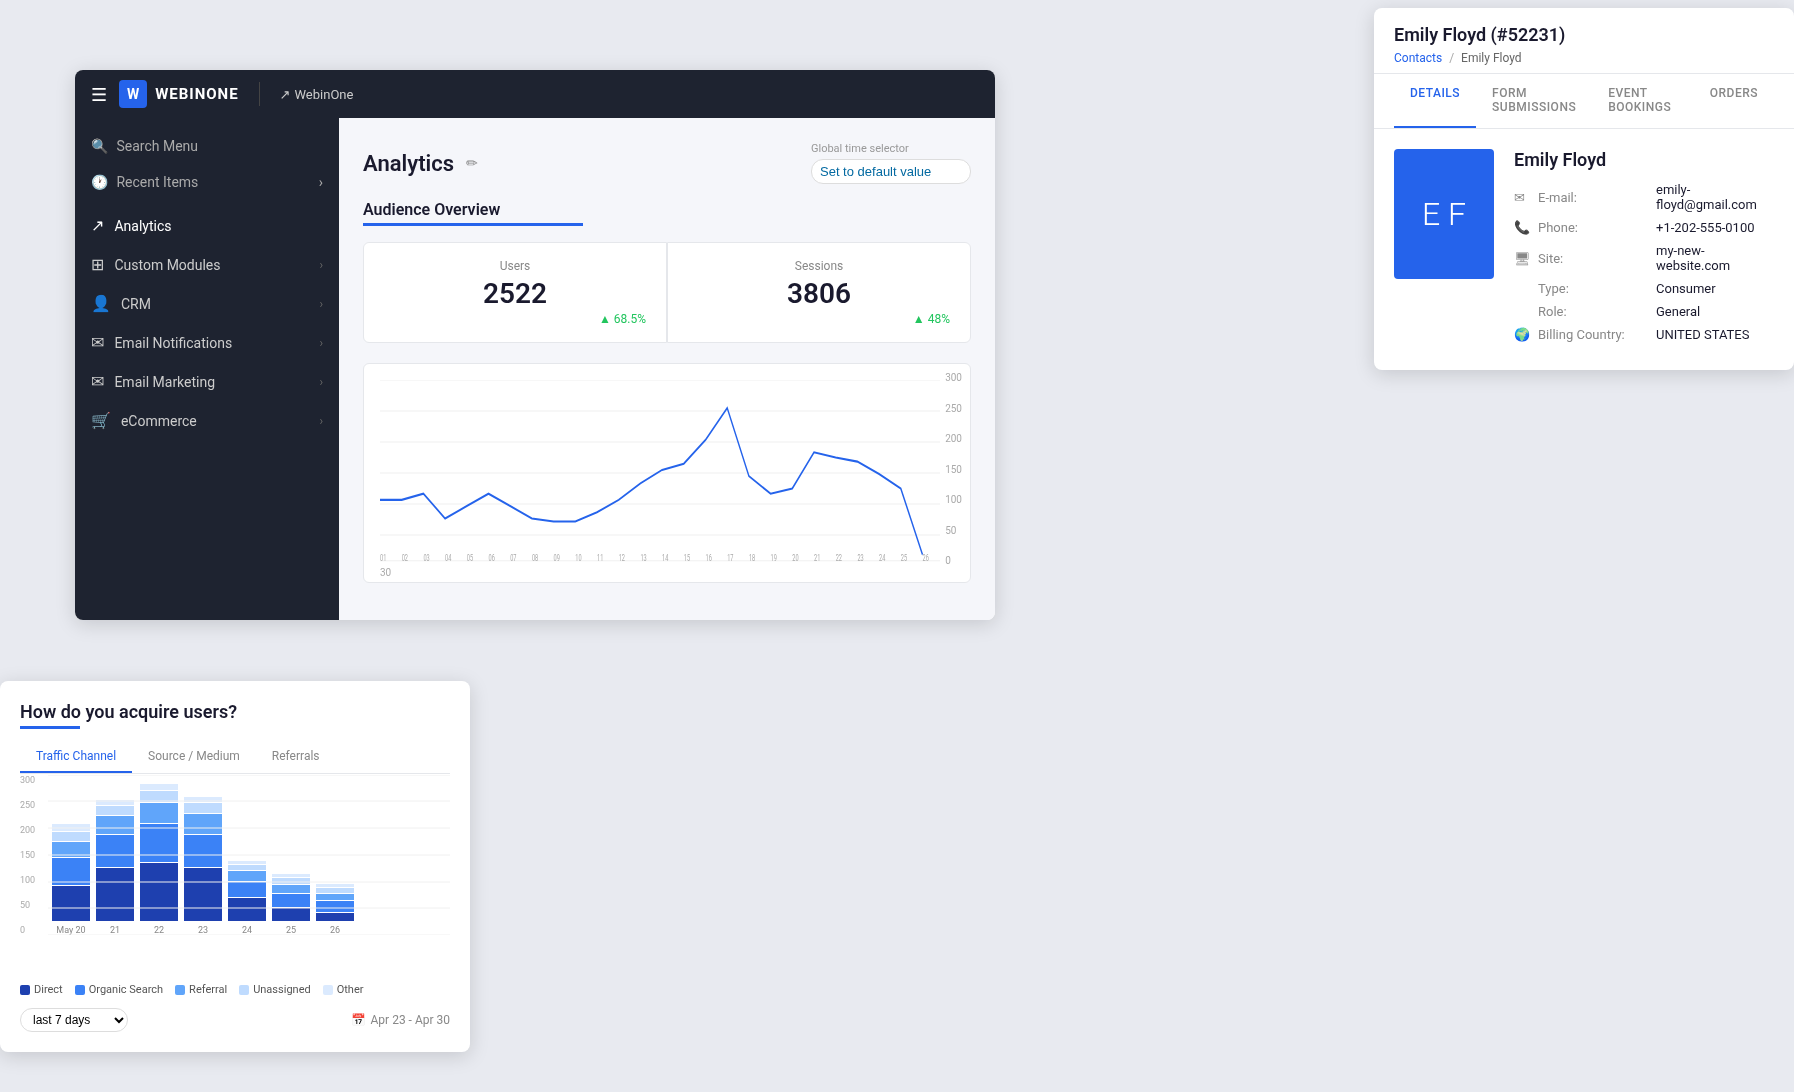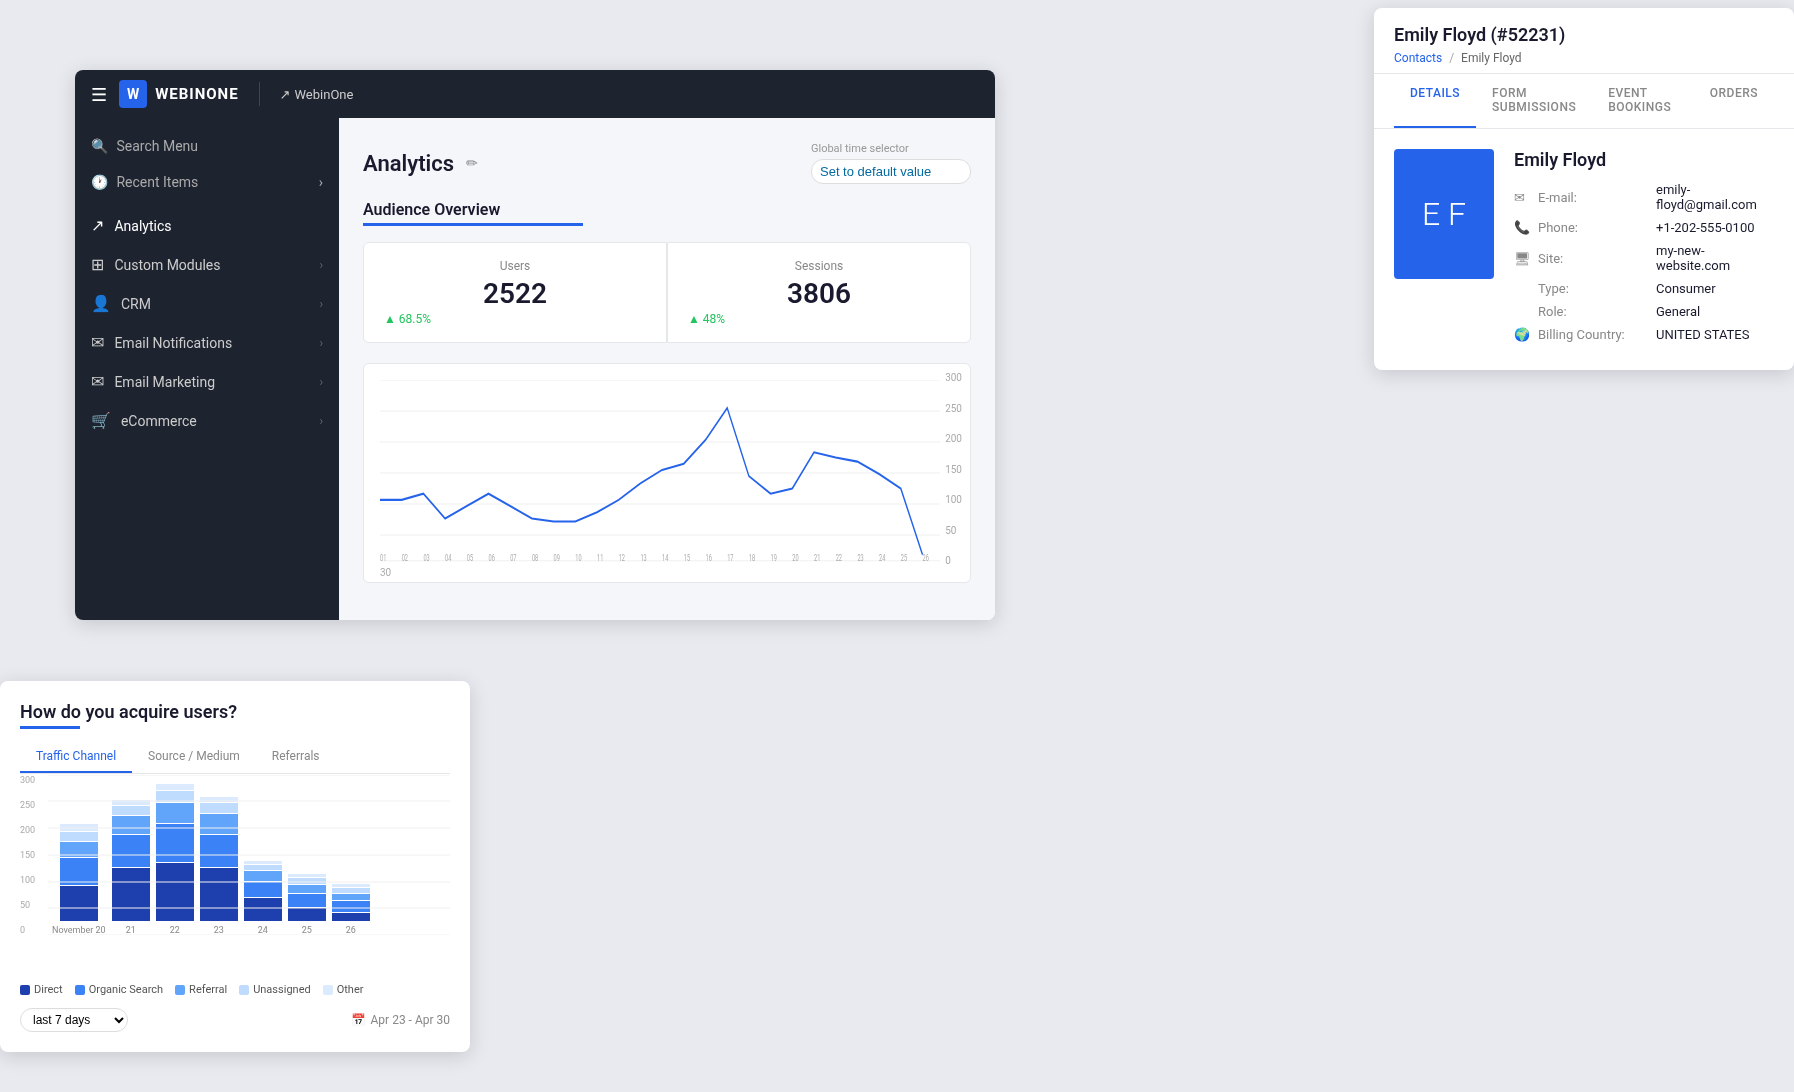--- a/index.html
+++ b/index.html
@@ -246,21 +246,21 @@
 
     .metric-value {
       font-size: 28px;
       font-weight: 600;
       color: #1a1a2e;
       text-align: center;
     }
 
     .metric-change {
       font-size: 12px;
-      text-align: left;
+      text-align: right;
       margin-top: 2px;
     }
 
     .metric-change.positive { color: #22c55e; }
     .metric-change.negative { color: #ef4444; }
 
     .chart-area {
       background: white;
       border: 1px solid #e5e7eb;
       border-radius: 6px;
@@ -779,21 +779,21 @@
     <div style="display:flex;align-items:flex-end;height:160px;gap:6px;margin-left:4px;">
 
       <div style="display:flex;flex-direction:column;align-items:center;gap:0;">
         <div style="display:flex;flex-direction:column;justify-content:flex-end;width:38px;height:160px;gap:1px;">
           <div style="height:7px;background:#dbeafe;width:100%;"></div>
           <div style="height:9px;background:#bfdbfe;width:100%;"></div>
           <div style="height:15px;background:#60a5fa;width:100%;"></div>
           <div style="height:27px;background:#3b82f6;width:100%;"></div>
           <div style="height:35px;background:#1e40af;width:100%;"></div>
         </div>
-        <div style="font-size:9px;color:#888;margin-top:4px;">November 20</div>
+        <div style="font-size:9px;color:#888;margin-top:4px;">May 20</div>
       </div>
 
       <div style="display:flex;flex-direction:column;align-items:center;">
         <div style="display:flex;flex-direction:column;justify-content:flex-end;width:38px;height:160px;gap:1px;">
           <div style="height:5px;background:#dbeafe;width:100%;"></div>
           <div style="height:9px;background:#bfdbfe;width:100%;"></div>
           <div style="height:18px;background:#60a5fa;width:100%;"></div>
           <div style="height:32px;background:#3b82f6;width:100%;"></div>
           <div style="height:53px;background:#1e40af;width:100%;"></div>
         </div>

